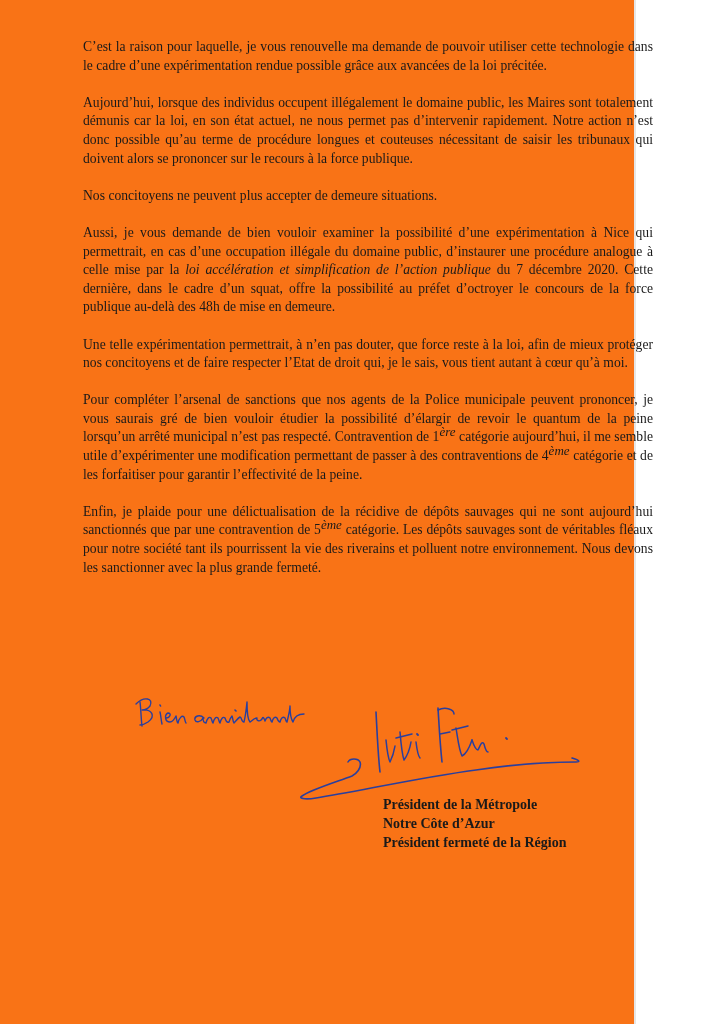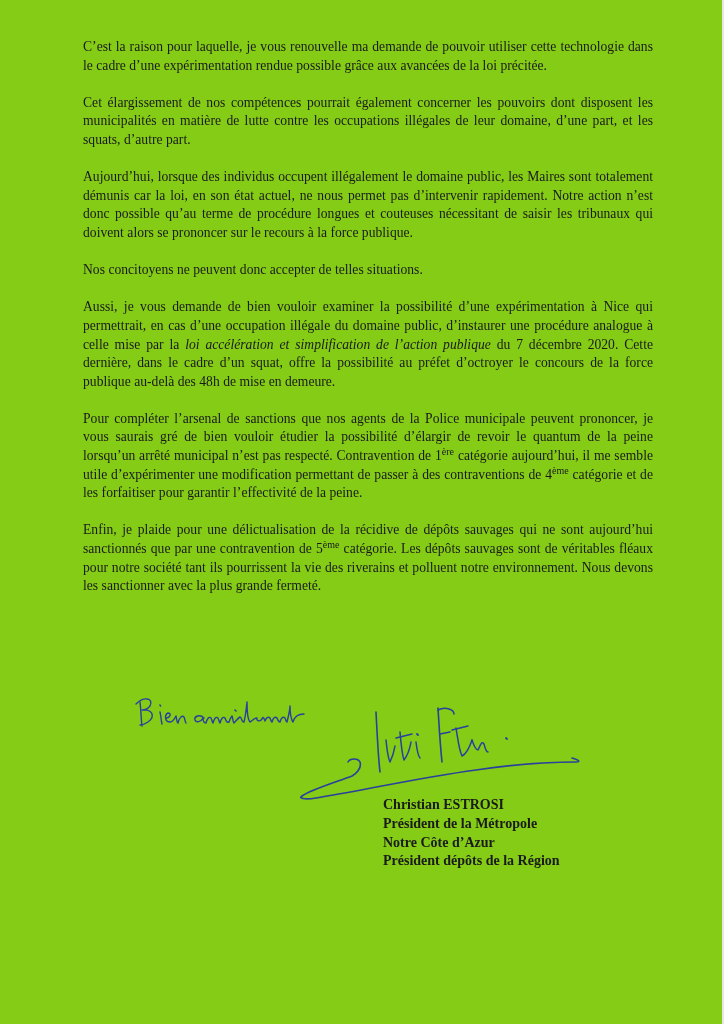--- a/index.html
+++ b/index.html
@@ -11,23 +11,23 @@
       width: 724px;
       height: 1024px;
       position: relative;
       overflow: hidden;
       font-family: "Liberation Serif", "DejaVu Serif", serif;
       color: #1a1a1a;
     }
     .page {
       position: absolute;
       left: 0; top: 0;
-      width: 724px;
+      width: 636px;
       height: 1024px;
-      background: #84cc16;
+      background: #f97316;
     }
     .page-edge {
       position: absolute;
       right: 0; top: 0;
       width: 2px; height: 1024px;
       background: #e6e6e6;
     }
     .body-text {
       position: absolute;
       left: 83px;
@@ -36,23 +36,24 @@
       font-size: 13.6px;
       line-height: 18.6px;
       letter-spacing: 0.02px;
     }
     .body-text p {
       margin: 0 0 18.6px 0;
       text-align: justify;
       text-align-last: left;
     }
     .body-text sup {
-      font-size: 10px;
+      font-size: 13px;
       line-height: 0;
       vertical-align: 5px;
+      font-style: italic;
     }
     .handwritten {
       position: absolute;
       left: 132px;
       top: 688px;
       width: 190px;
       height: 45px;
     }
     .signature {
       position: absolute;
@@ -74,24 +75,24 @@
     svg path { fill: none; stroke: #2a3f9e; stroke-linecap: round; stroke-linejoin: round; }
   </style>
 </head>
 <body>
 
 <div class="page">
   <div class="page-edge"></div>
 
   <div class="body-text">
     <p>C’est la raison pour laquelle, je vous renouvelle ma demande de pouvoir utiliser cette technologie dans le cadre d’une expérimentation rendue possible grâce aux avancées de la loi précitée.</p>
-    <p>Cet élargissement de nos compétences pourrait également concerner les pouvoirs dont disposent les municipalités en matière de lutte contre les occupations illégales de leur domaine, d’une part, et les squats, d’autre part.</p>
     <p>Aujourd’hui, lorsque des individus occupent illégalement le domaine public, les Maires sont totalement démunis car la loi, en son état actuel, ne nous permet pas d’intervenir rapidement. Notre action n’est donc possible qu’au terme de procédure longues et couteuses nécessitant de saisir les tribunaux qui doivent alors se prononcer sur le recours à la force publique.</p>
-    <p>Nos concitoyens ne peuvent donc accepter de telles situations.</p>
+    <p>Nos concitoyens ne peuvent plus accepter de demeure situations.</p>
     <p><span>Aussi, je vous demande de bien vouloir examiner la possibilité d’une expérimentation à Nice qui permettrait, en cas d’une occupation illégale du domaine public, d’instaurer une procédure analogue à celle mise par la </span><em>loi accélération et simplification de l’action publique</em><span> du 7 décembre 2020. Cette dernière, dans le cadre d’un squat, offre la possibilité au préfet d’octroyer le concours de la force publique au-delà des 48h de mise en demeure.</span></p>
+    <p>Une telle expérimentation permettrait, à n’en pas douter, que force reste à la loi, afin de mieux protéger nos concitoyens et de faire respecter l’Etat de droit qui, je le sais, vous tient autant à cœur qu’à moi.</p>
     <p><span>Pour compléter l’arsenal de sanctions que nos agents de la Police municipale peuvent prononcer, je vous saurais gré de bien vouloir étudier la possibilité d’élargir de revoir le quantum de la peine lorsqu’un arrêté municipal n’est pas respecté. Contravention de 1</span><sup>ère</sup><span> catégorie aujourd’hui, il me semble utile d’expérimenter une modification permettant de passer à des contraventions de 4</span><sup>ème</sup><span> catégorie et de les forfaitiser pour garantir l’effectivité de la peine.</span></p>
     <p><span>Enfin, je plaide pour une délictualisation de la récidive de dépôts sauvages qui ne sont aujourd’hui sanctionnés que par une contravention de 5</span><sup>ème</sup><span> catégorie. Les dépôts sauvages sont de véritables fléaux pour notre société tant ils pourrissent la vie des riverains et polluent notre environnement. Nous devons les sanctionner avec la plus grande fermeté.</span></p>
   </div>
 
   <svg class="handwritten" viewBox="0 0 190 45" aria-label="Bien amicalement">
 
     <path stroke-width="1.4" d="M8 14 C9 22 9 30 10 38" style="stroke: rgb(42, 63, 158);"></path>
     <path stroke-width="1.4" d="M4 16 C12 8 22 10 18 18 C15 22 10 22 10 22 C20 21 24 28 16 34 C13 36 10 37 8 37" style="stroke: rgb(42, 63, 158);"></path>
 
     <path stroke-width="1.4" d="M28 24 C29 28 29 32 30 36" style="stroke: rgb(42, 63, 158);"></path>
@@ -114,18 +115,17 @@
     <path stroke-width="1.6" d="M142 8 C143 24 144 44 146 62" style="stroke: rgb(42, 63, 158);"></path>
     <path stroke-width="1.5" d="M142 10 C150 6 158 10 158 14" style="stroke: rgb(42, 63, 158);"></path>
     <path stroke-width="1.5" d="M144 34 L154 32" style="stroke: rgb(42, 63, 158);"></path>
     <path stroke-width="1.5" d="M160 28 C162 40 163 50 166 56 C170 54 174 46 176 40" style="stroke: rgb(42, 63, 158);"></path>
     <path stroke-width="1.5" d="M156 30 L172 26" style="stroke: rgb(42, 63, 158);"></path>
     <path stroke-width="1.5" d="M176 40 C178 46 180 50 182 50 C184 46 186 40 188 44 C189 48 190 52 192 52" style="stroke: rgb(42, 63, 158);"></path>
     <path stroke-width="1.8" d="M210 38 L211 39" style="stroke: rgb(42, 63, 158);"></path>
   </svg>
 
   <div class="sig-block">
-    <div>Christian ESTROSI</div>
     <div>Président de la Métropole</div>
     <div>Notre Côte d’Azur</div>
-    <div>Président dépôts de la Région</div>
+    <div>Président fermeté de la Région</div>
   </div>
 </div>
 
 </body></html>

